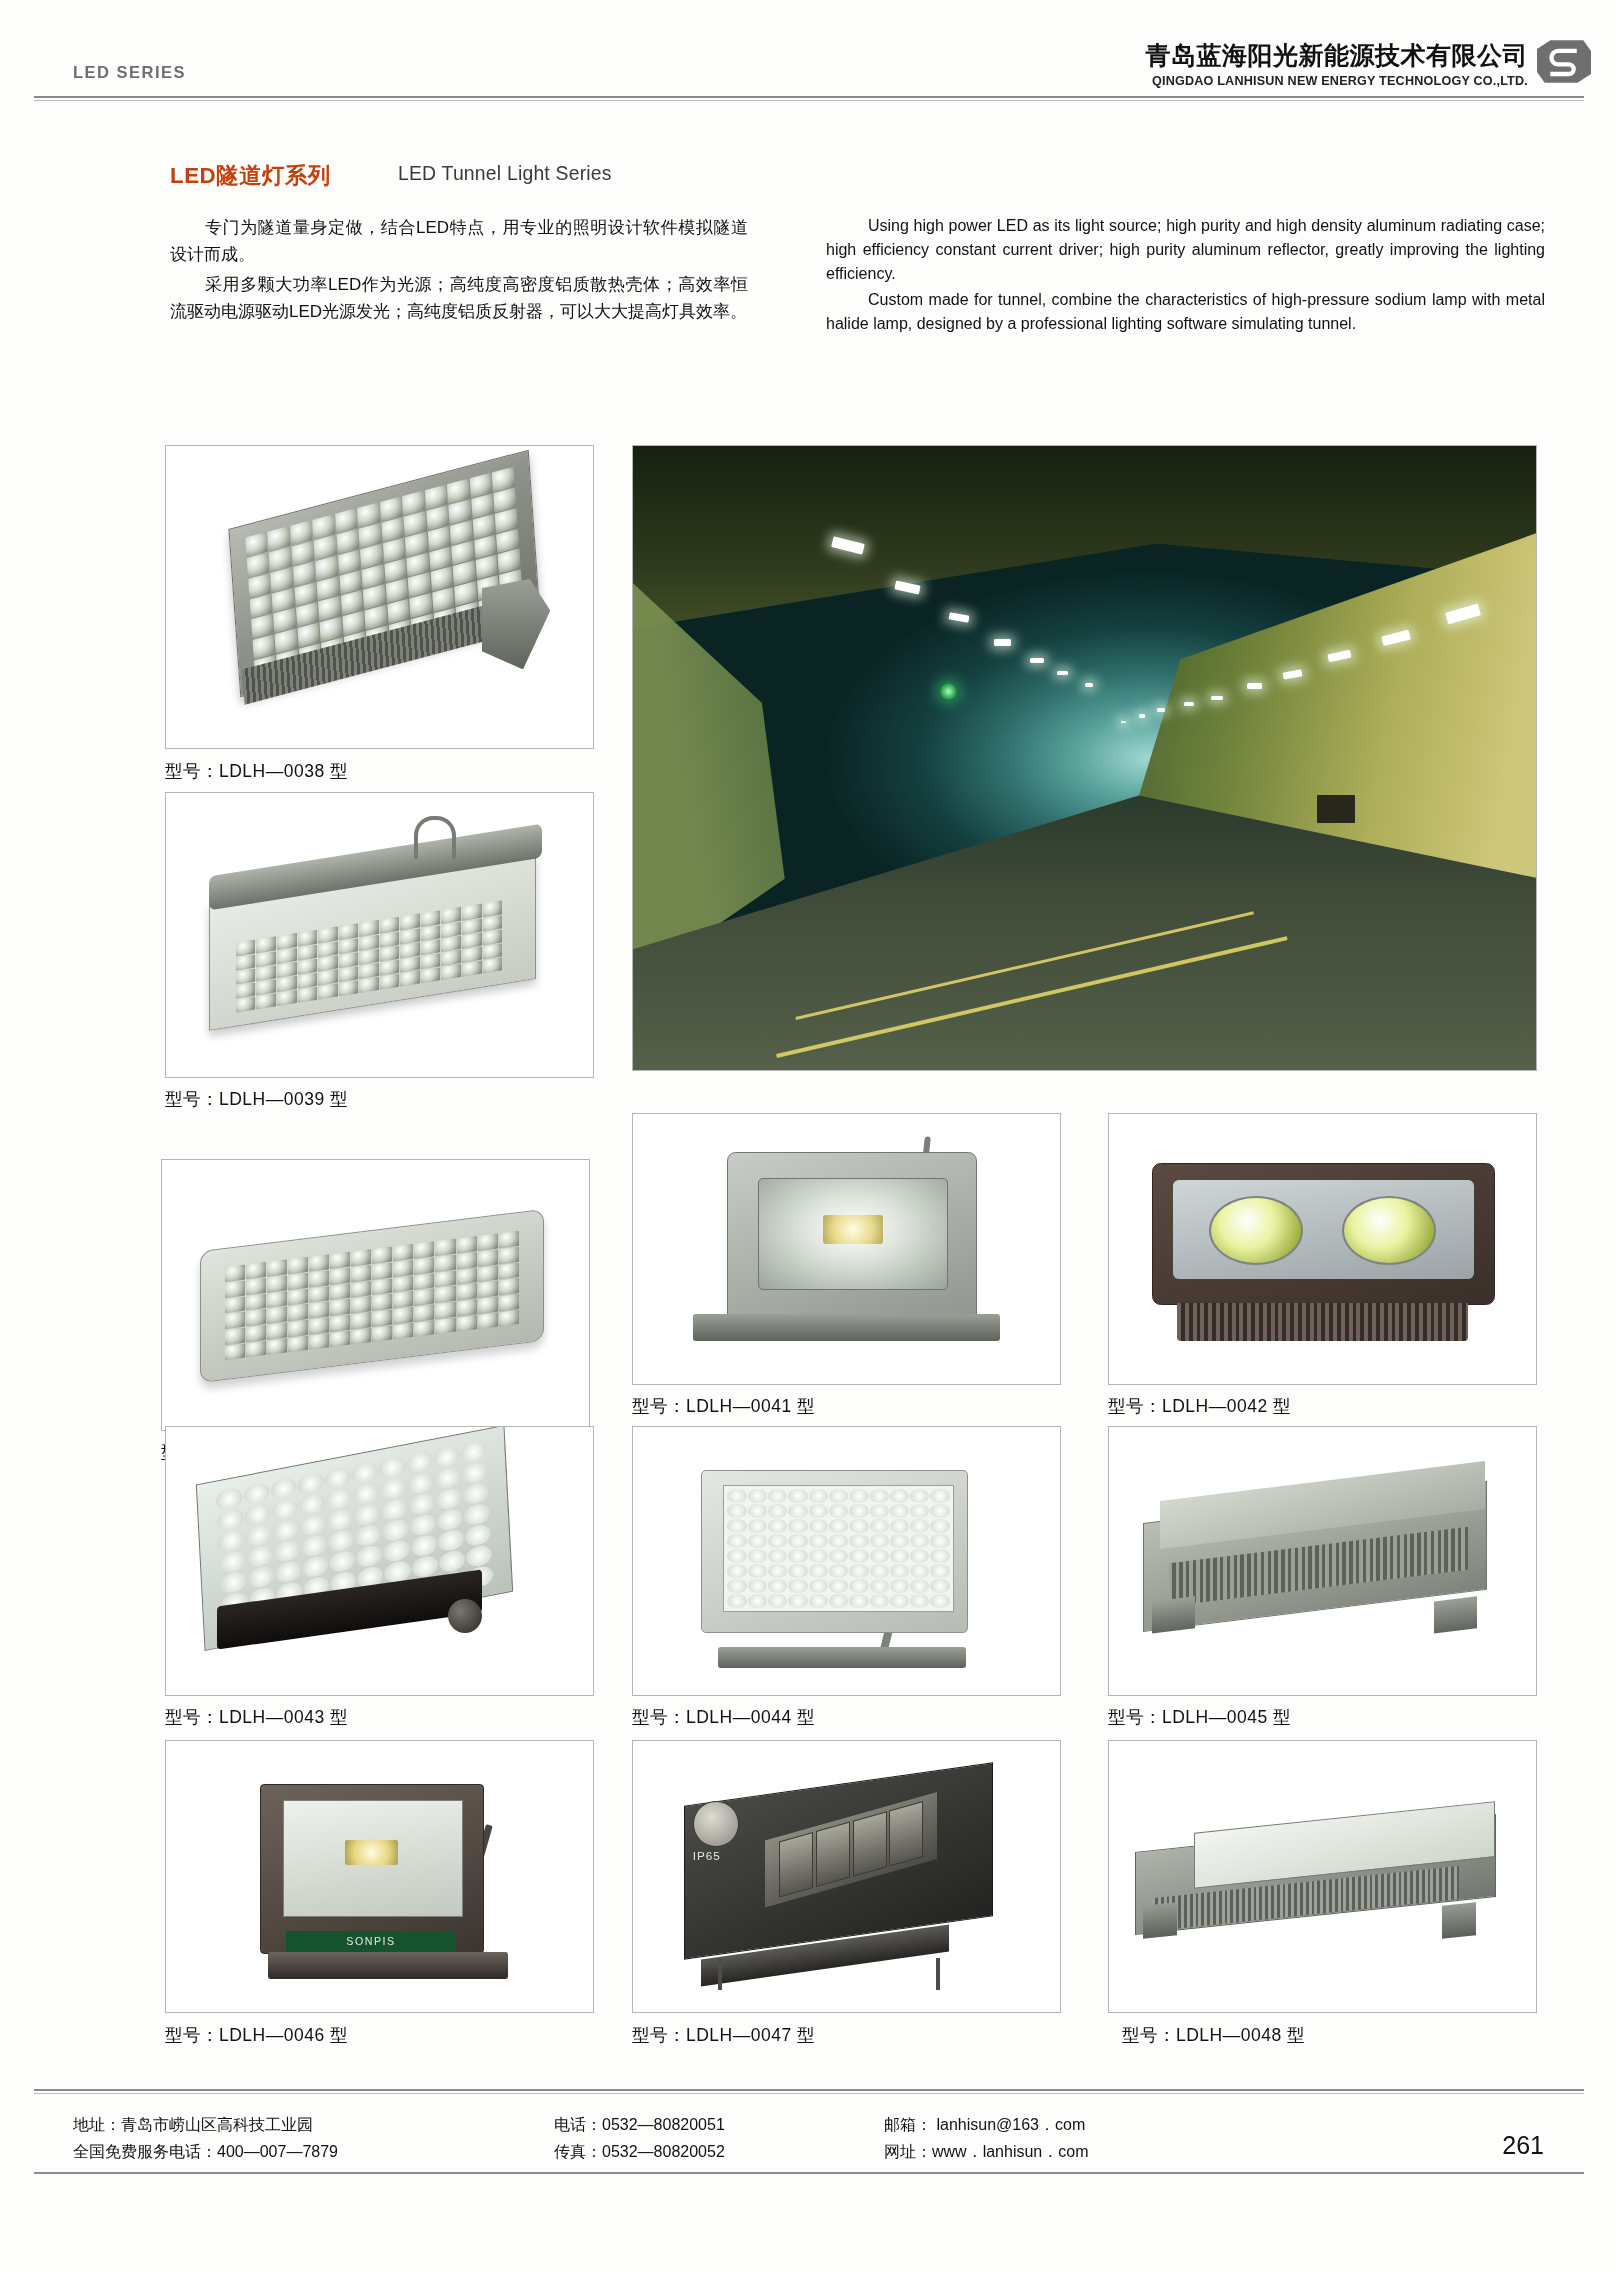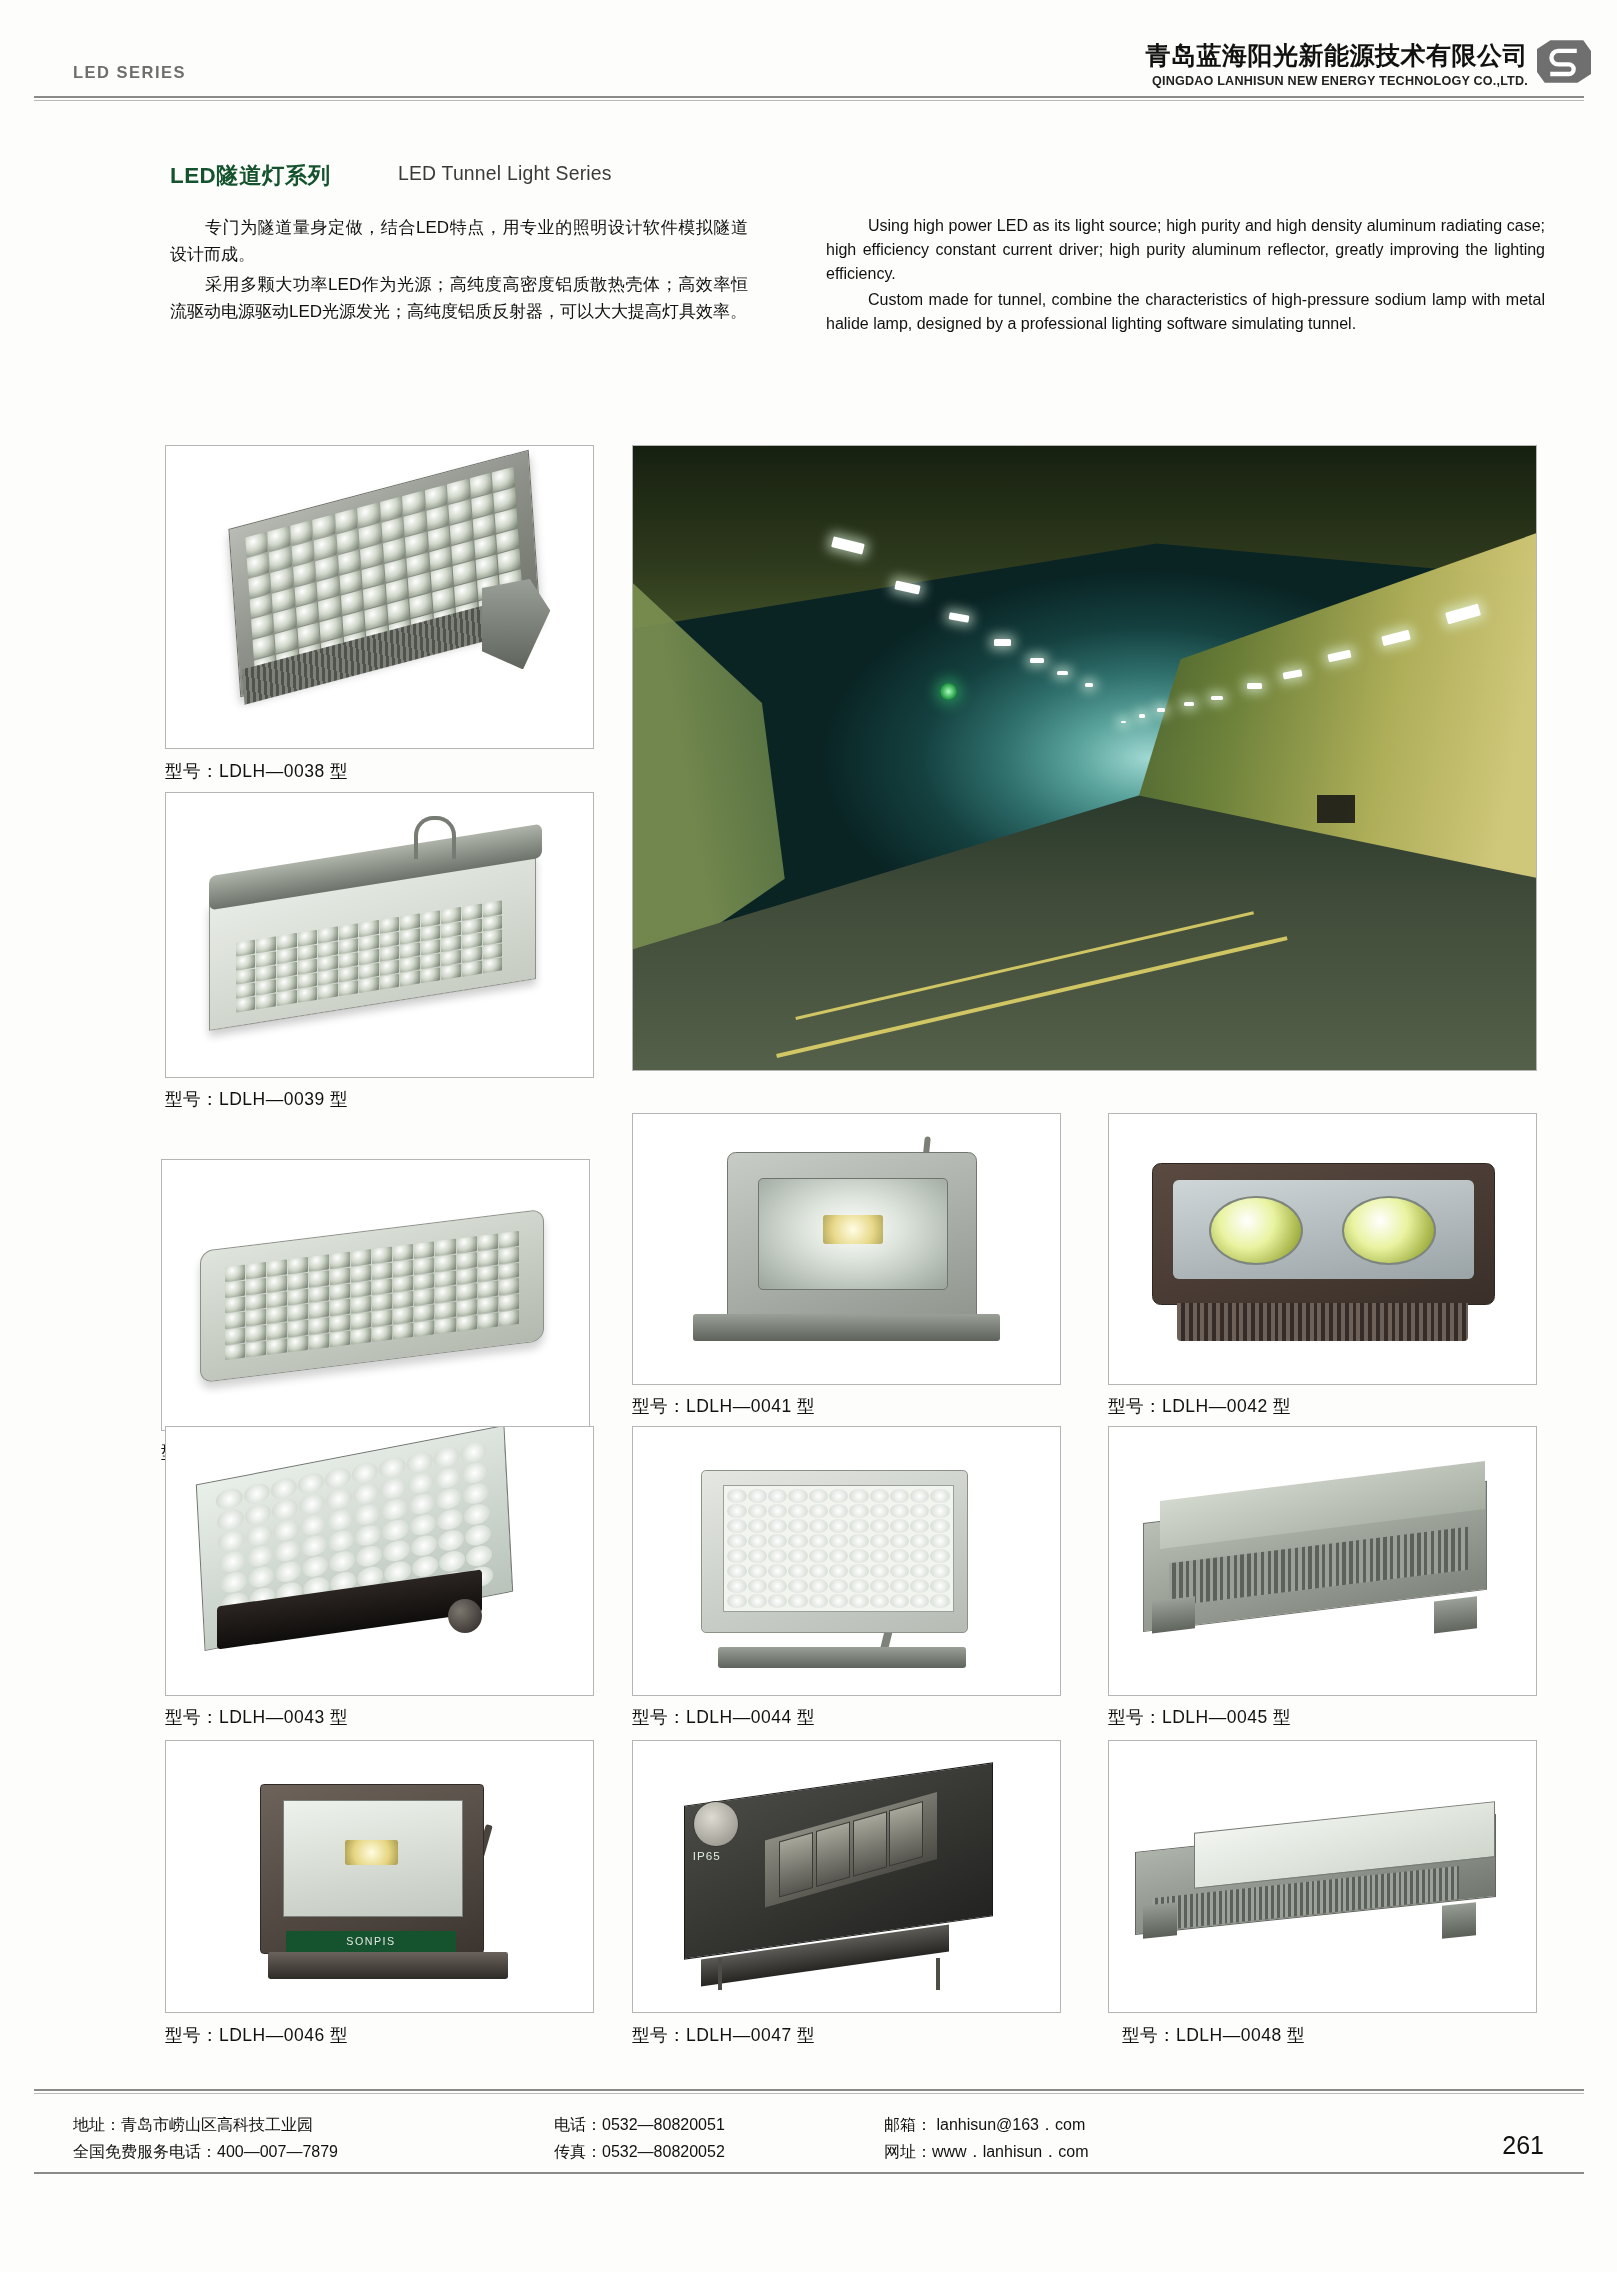--- a/index.html
+++ b/index.html
@@ -41,21 +41,21 @@
     font-size:12.6px;font-weight:700;color:#222;letter-spacing:0.2px;
     white-space:nowrap;
   }
   .logo{
     position:absolute;right:34px;top:38px;width:54px;height:47px;
   }
 
   
   .title-cn{
     position:absolute;left:170px;top:160px;
-    font-size:22.4px;font-weight:700;color:#14532d;letter-spacing:0.5px;
+    font-size:22.4px;font-weight:700;color:#c2410c;letter-spacing:0.5px;
   }
   .title-en{
     position:absolute;left:398px;top:162px;
     font-size:19.4px;font-weight:500;color:#3a3a3a;letter-spacing:0.2px;
   }
 
   
   .col-cn{
     position:absolute;left:170px;top:214px;width:578px;
     font-size:17px;line-height:27px;color:#111;

